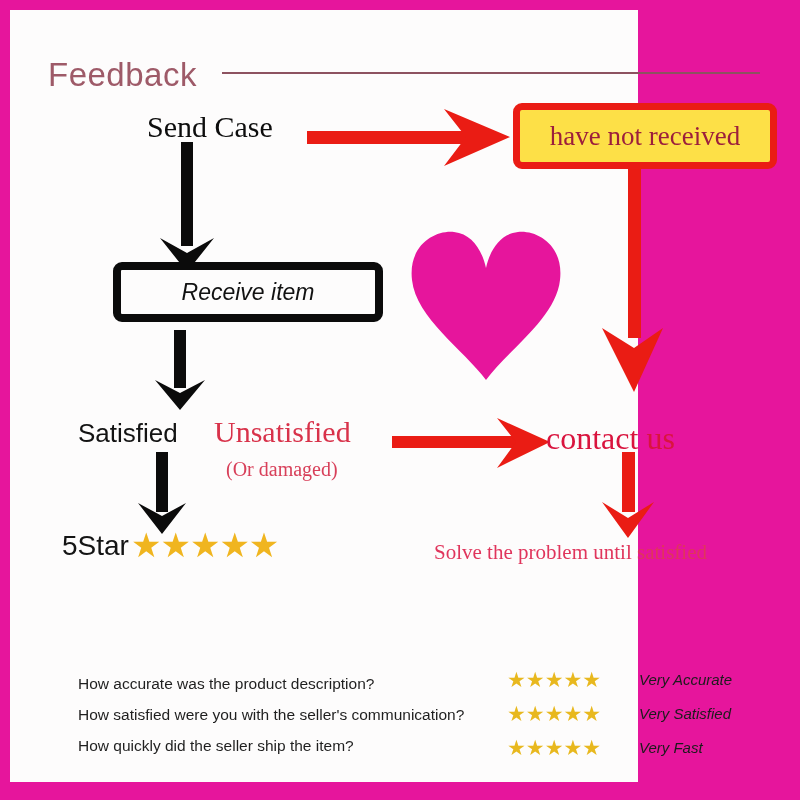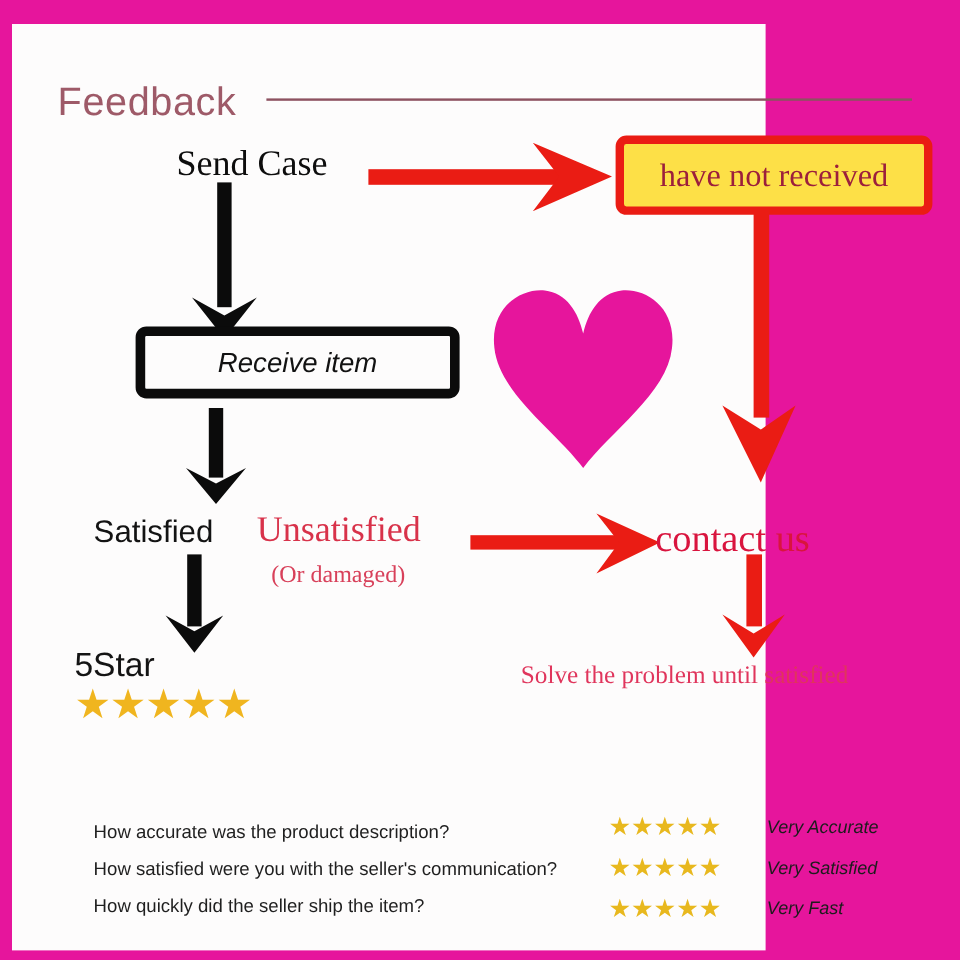--- a/index.html
+++ b/index.html
@@ -4,21 +4,21 @@
 <style>
   * { margin:0; padding:0; box-sizing:border-box; }
   html,body { width:800px; height:800px; }
   body {
     background:#e6159c;
     font-family:"Liberation Sans", sans-serif;
     overflow:hidden;
   }
   #canvas {
     position:absolute;
-    left:10px; top:20px;
+    left:10px; top:10px;
     width:628px; height:772px;
     background:#fdfcfc;
   }
   .abs { position:absolute; }
 
   
   #fb-title {
     left:38px; top:46px;
     font-size:33px;
     color:#9e5a68;
@@ -64,23 +64,22 @@
     white-space:nowrap;
   }
   #or-damaged {
     left:216px; top:448px;
     font-family:"Liberation Serif", serif;
     font-size:20px; color:#d8405a;
     white-space:nowrap;
   }
   #fivestar-row {
     left:52px; top:518px;
-    display:flex; align-items:flex-start;
-    white-space:nowrap;
-    flex-direction:column;
+    display:flex; align-items:flex-end;
+    white-space:nowrap;
   }
   #fivestar-row .lbl {
     font-size:28px; color:#141414;
     margin-right:2px;
   }
   #fivestar-row .stars {
     font-size:34px; color:#f0b51f;
     letter-spacing:-1px;
     line-height:1;
   }

